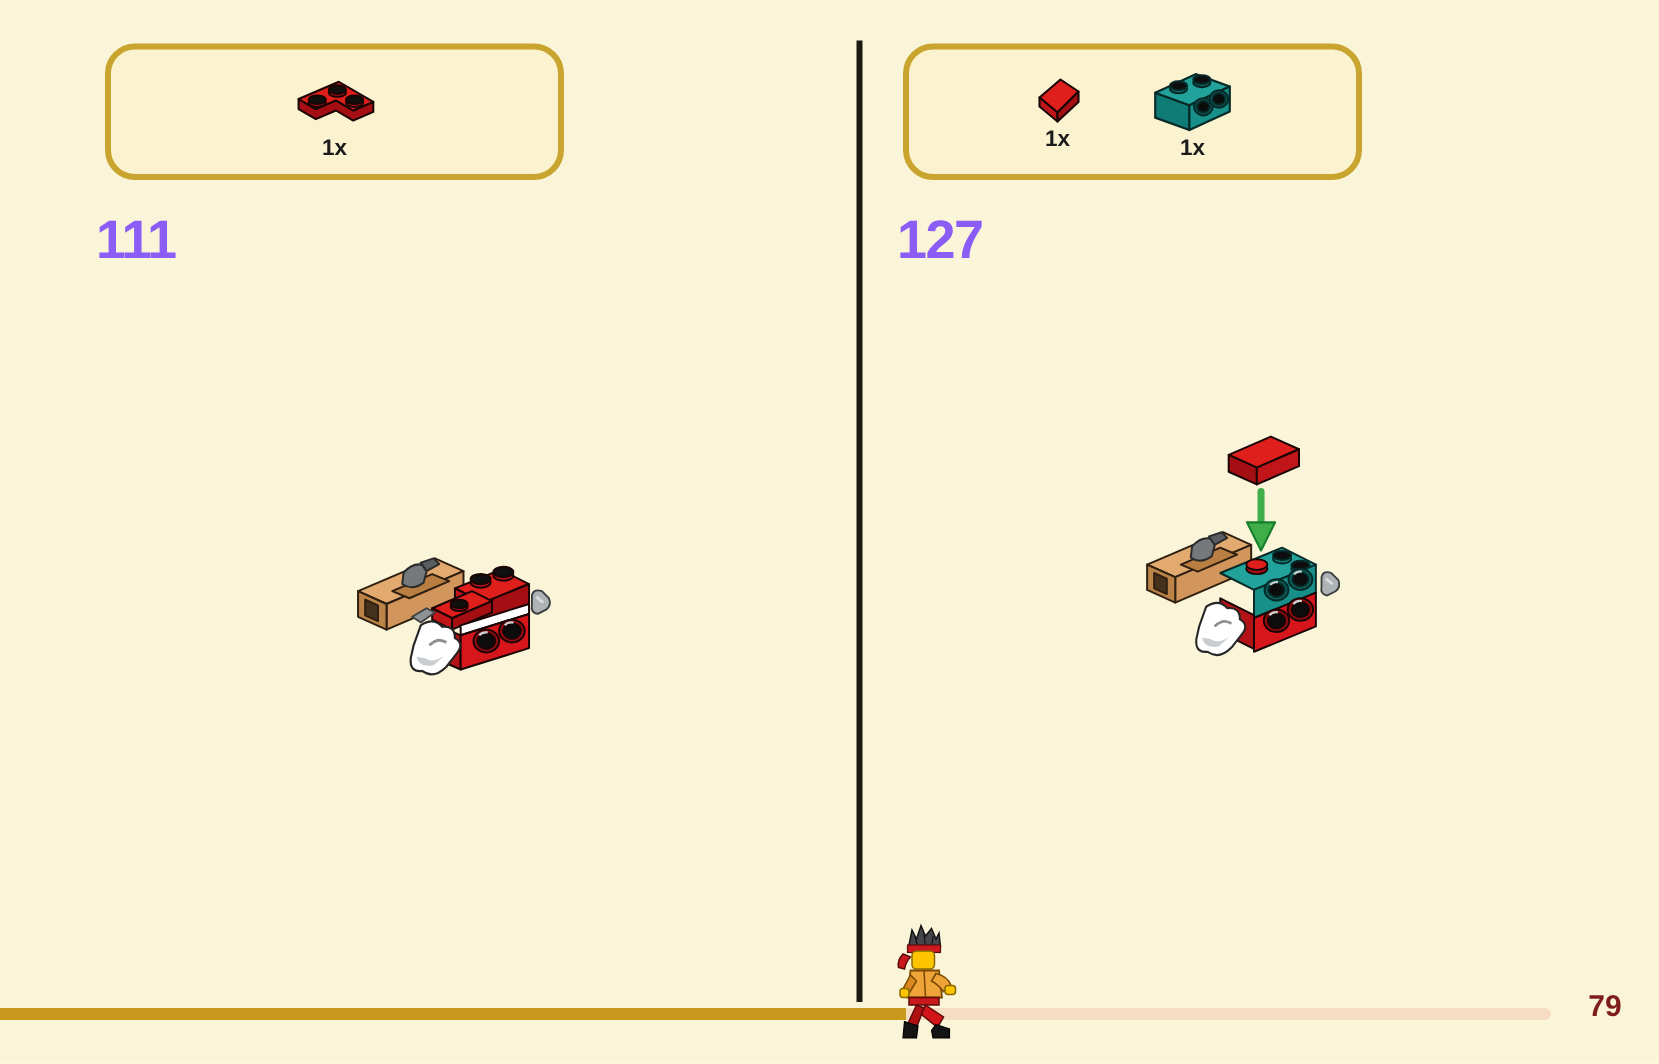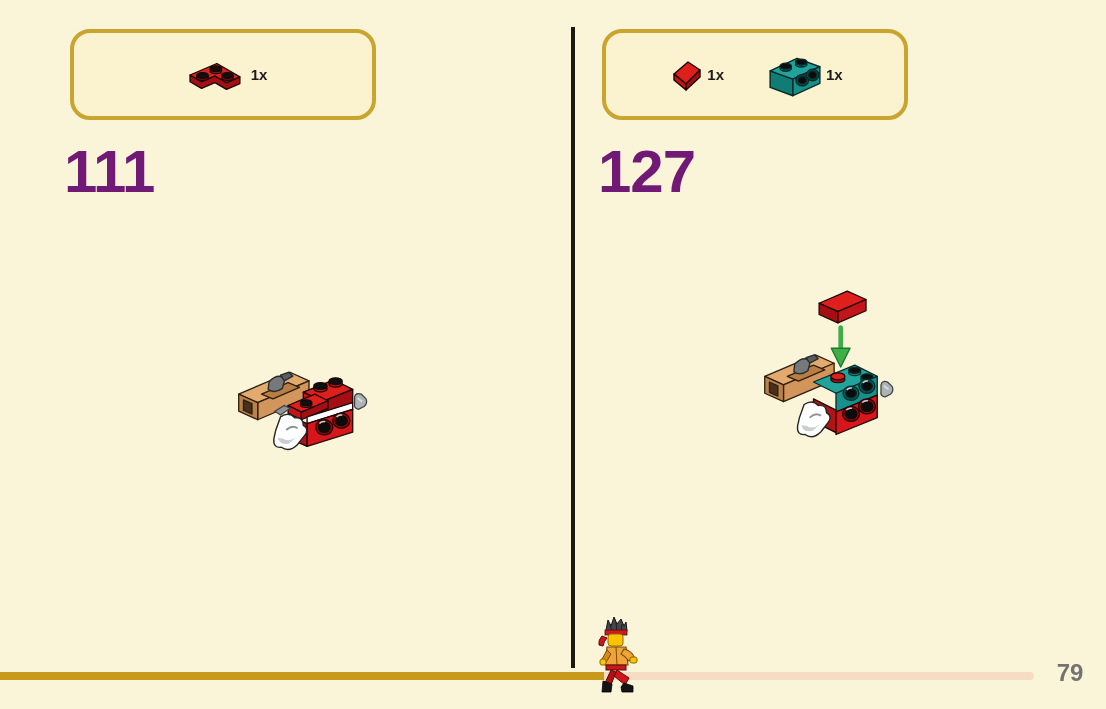--- a/index.html
+++ b/index.html
@@ -16,36 +16,36 @@
     border:4px solid #C9A42F;
     border-radius:20px;
     background:#FBF2CF;
     display:flex;
     align-items:center;
     justify-content:center;
     gap:42px;
   }
   .part-group{
     display:flex;
-    flex-direction:row;
+    flex-direction:column;
     align-items:center;
     gap:2px;
   }
   .part-count{
     font-size:15px;
     font-weight:700;
     color:#1B1B1B;
     line-height:1;
   }
   .step-number{
     position:absolute;
-    font-size:60px;
+    font-size:36px;
     font-weight:800;
     letter-spacing:-1px;
-    color:#701a75;
+    color:#8b5cf6;
     line-height:1;
   }
   .divider{
     position:absolute;
     left:571px;top:27px;
     width:4px;height:641px;
     background:#191912;
   }
   .assembly{position:absolute;}
   .bar-gold{
@@ -58,23 +58,23 @@
     position:absolute;
     left:604px;top:672px;
     width:430px;height:8px;
     background:#F6DCC2;
     border-radius:0 4px 4px 0;
   }
   .page-number{
     position:absolute;
     left:1046px;top:661px;
     width:48px;
-    font-size:24px;
+    font-size:20px;
     font-weight:700;
-    color:#737373;
+    color:#7f1d1d;
     text-align:center;
     line-height:1;
   }
   .minifig{position:absolute;left:596px;top:614px;}
 </style>
 </head>
 <body>
 
 <div class="page">
 

